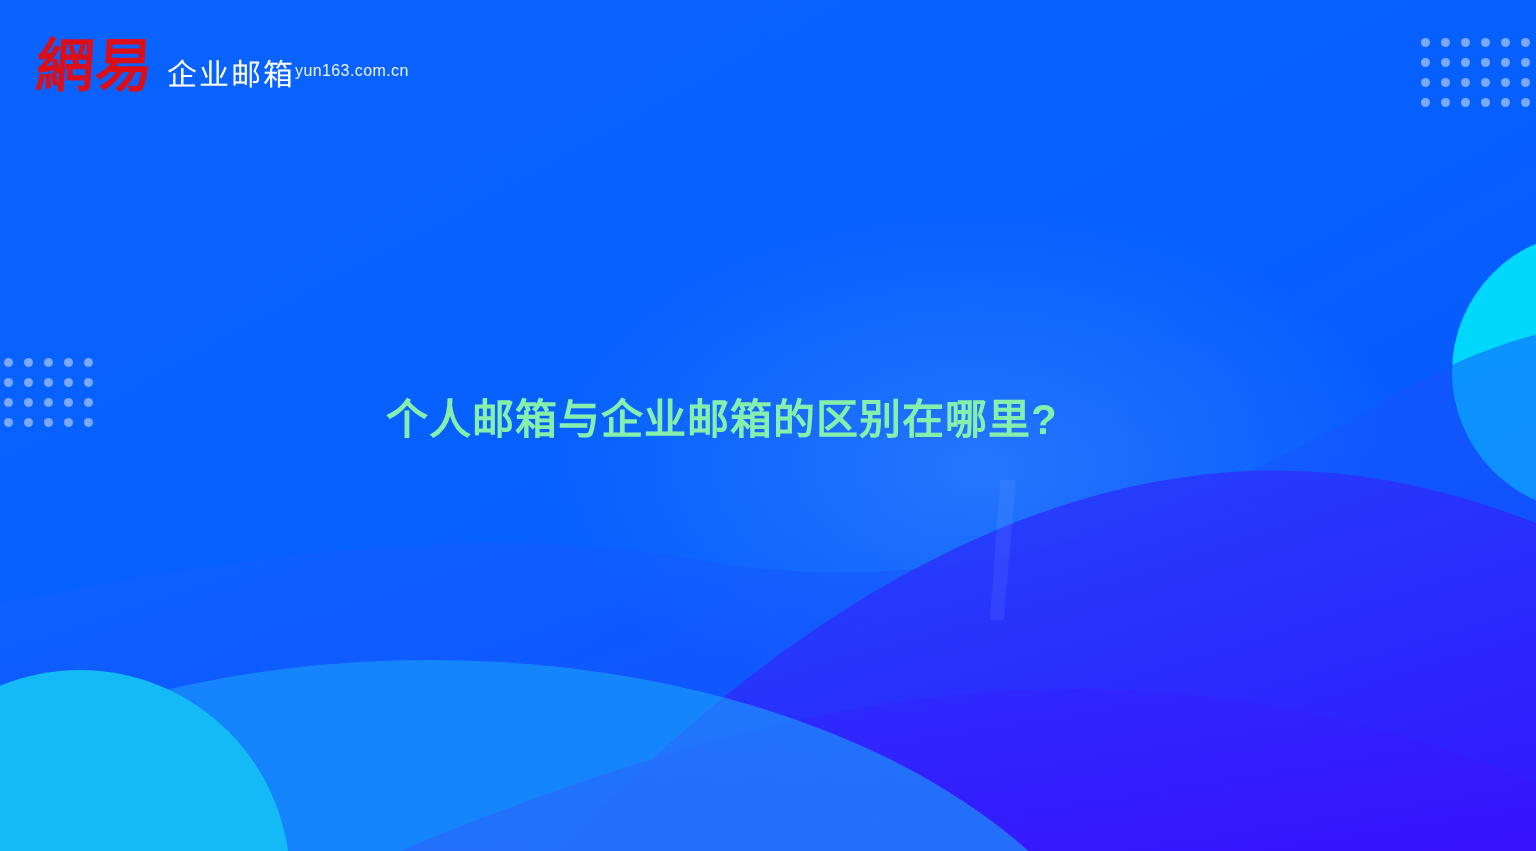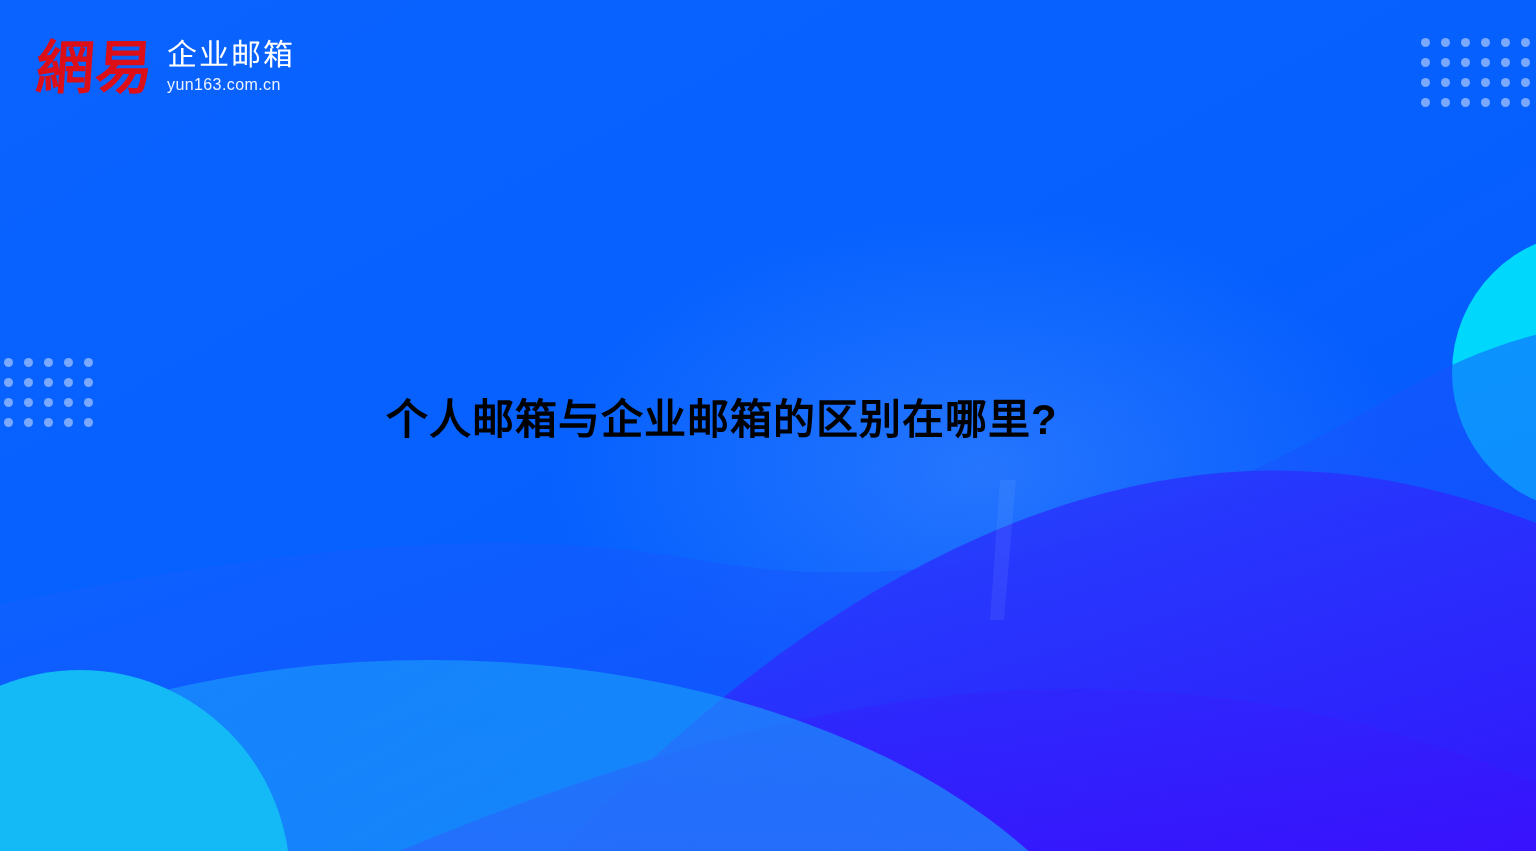--- a/index.html
+++ b/index.html
@@ -69,21 +69,21 @@
     font-size: 58px;
     line-height: 0.98;
     font-weight: 700;
     color: #dc0e17;
     letter-spacing: 1px;
     transform: skewX(-4deg);
     white-space: nowrap;
   }
   .logo-text {
     display: flex;
-    flex-direction: column;
+    flex-direction: row;
     align-items: flex-start;
     padding-bottom: 3px;
   }
   .logo-title {
     font-size: 30px;
     line-height: 1.12;
     font-weight: 400;
     color: #ffffff;
     letter-spacing: 2px;
     white-space: nowrap;
@@ -99,21 +99,21 @@
   }
 
   
   .headline {
     position: absolute;
     top: 396px;
     left: 386px;
     font-size: 42px;
     line-height: 1.16;
     font-weight: 700;
-    color: #000000;
+    color: #86efac;
     letter-spacing: 1px;
     white-space: nowrap;
     margin: 0;
   }
 </style>
 </head>
 <body>
 
 <div class="slide">
 

